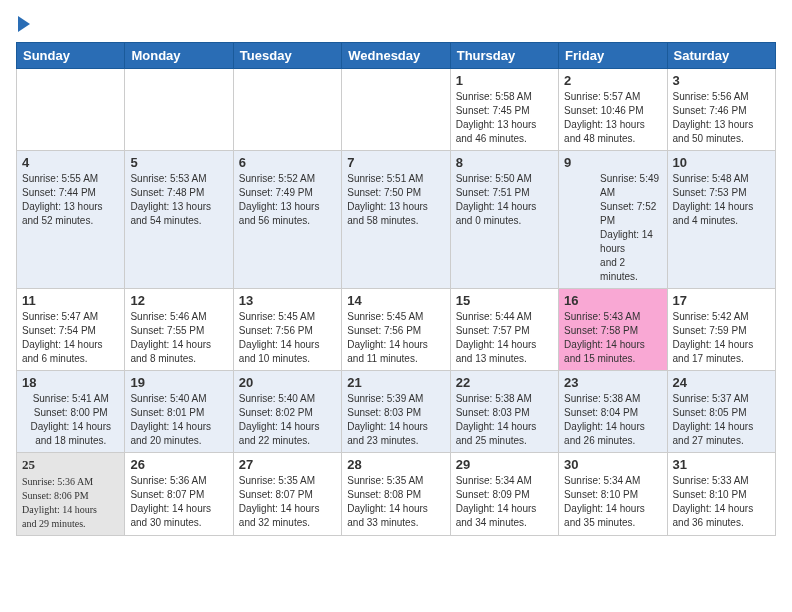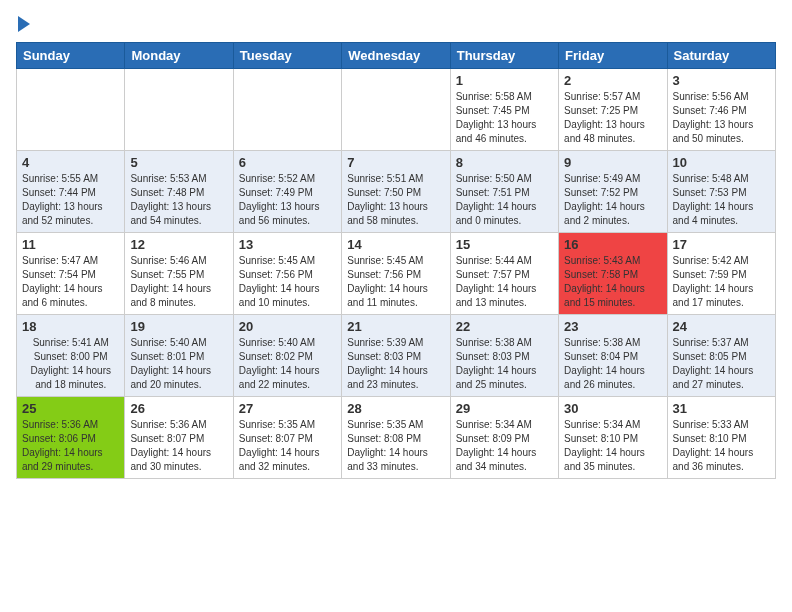--- a/index.html
+++ b/index.html
@@ -137,21 +137,21 @@
         <td style="background-color: rgb(255, 255, 255);">
           <span class="day-number">1</span>
           <div class="cell-content" style="white-space: pre-line;">Sunrise: 5:58 AM
 Sunset: 7:45 PM
 Daylight: 13 hours
 and 46 minutes.</div>
         </td>
         <td style="background-color: rgb(255, 255, 255);">
           <span class="day-number">2</span>
           <div class="cell-content" style="white-space: pre-line;">Sunrise: 5:57 AM
-Sunset: 7:25 PM
+Sunset: 10:46 PM
 Daylight: 13 hours
 and 48 minutes.</div>
         </td>
         <td style="background-color: rgb(255, 255, 255);">
           <span class="day-number">3</span>
           <div class="cell-content" style="white-space: pre-line;">Sunrise: 5:56 AM
 Sunset: 7:46 PM
 Daylight: 13 hours
 and 50 minutes.</div>
         </td>
@@ -187,21 +187,21 @@
         </td>
         <td style="background-color: rgb(232, 238, 247);">
           <span class="day-number">8</span>
           <div class="cell-content" style="white-space: pre-line;">Sunrise: 5:50 AM
 Sunset: 7:51 PM
 Daylight: 14 hours
 and 0 minutes.</div>
         </td>
         <td style="background-color: rgb(232, 238, 247);">
           <span class="day-number">9</span>
-          <div class="cell-content" style="white-space: pre-line;">Sunrise: 5:49 AM
+          <div class="cell-content" style="white-space: pre-line; margin-left: 36px;">Sunrise: 5:49 AM
 Sunset: 7:52 PM
 Daylight: 14 hours
 and 2 minutes.</div>
         </td>
         <td style="background-color: rgb(232, 238, 247);">
           <span class="day-number">10</span>
           <div class="cell-content" style="white-space: pre-line;">Sunrise: 5:48 AM
 Sunset: 7:53 PM
 Daylight: 14 hours
 and 4 minutes.</div>
@@ -236,21 +236,21 @@
 Daylight: 14 hours
 and 11 minutes.</div>
         </td>
         <td style="background-color: rgb(255, 255, 255);">
           <span class="day-number">15</span>
           <div class="cell-content" style="white-space: pre-line;">Sunrise: 5:44 AM
 Sunset: 7:57 PM
 Daylight: 14 hours
 and 13 minutes.</div>
         </td>
-        <td style="background-color: #ef4444;">
+        <td style="background-color: #f9a8d4;">
           <span class="day-number">16</span>
           <div class="cell-content" style="white-space: pre-line;">Sunrise: 5:43 AM
 Sunset: 7:58 PM
 Daylight: 14 hours
 and 15 minutes.</div>
         </td>
         <td style="background-color: rgb(255, 255, 255);">
           <span class="day-number">17</span>
           <div class="cell-content" style="white-space: pre-line;">Sunrise: 5:42 AM
 Sunset: 7:59 PM
@@ -303,21 +303,21 @@
         </td>
         <td style="background-color: rgb(232, 238, 247);">
           <span class="day-number">24</span>
           <div class="cell-content" style="white-space: pre-line;">Sunrise: 5:37 AM
 Sunset: 8:05 PM
 Daylight: 14 hours
 and 27 minutes.</div>
         </td>
       </tr>
       <tr>
-        <td style="background-color: #84cc16;">
+        <td style="background-color: #e5e5e5; font-family: Liberation Serif, serif;">
           <span class="day-number">25</span>
           <div class="cell-content" style="white-space: pre-line;">Sunrise: 5:36 AM
 Sunset: 8:06 PM
 Daylight: 14 hours
 and 29 minutes.</div>
         </td>
         <td style="background-color: rgb(255, 255, 255);">
           <span class="day-number">26</span>
           <div class="cell-content" style="white-space: pre-line;">Sunrise: 5:36 AM
 Sunset: 8:07 PM

